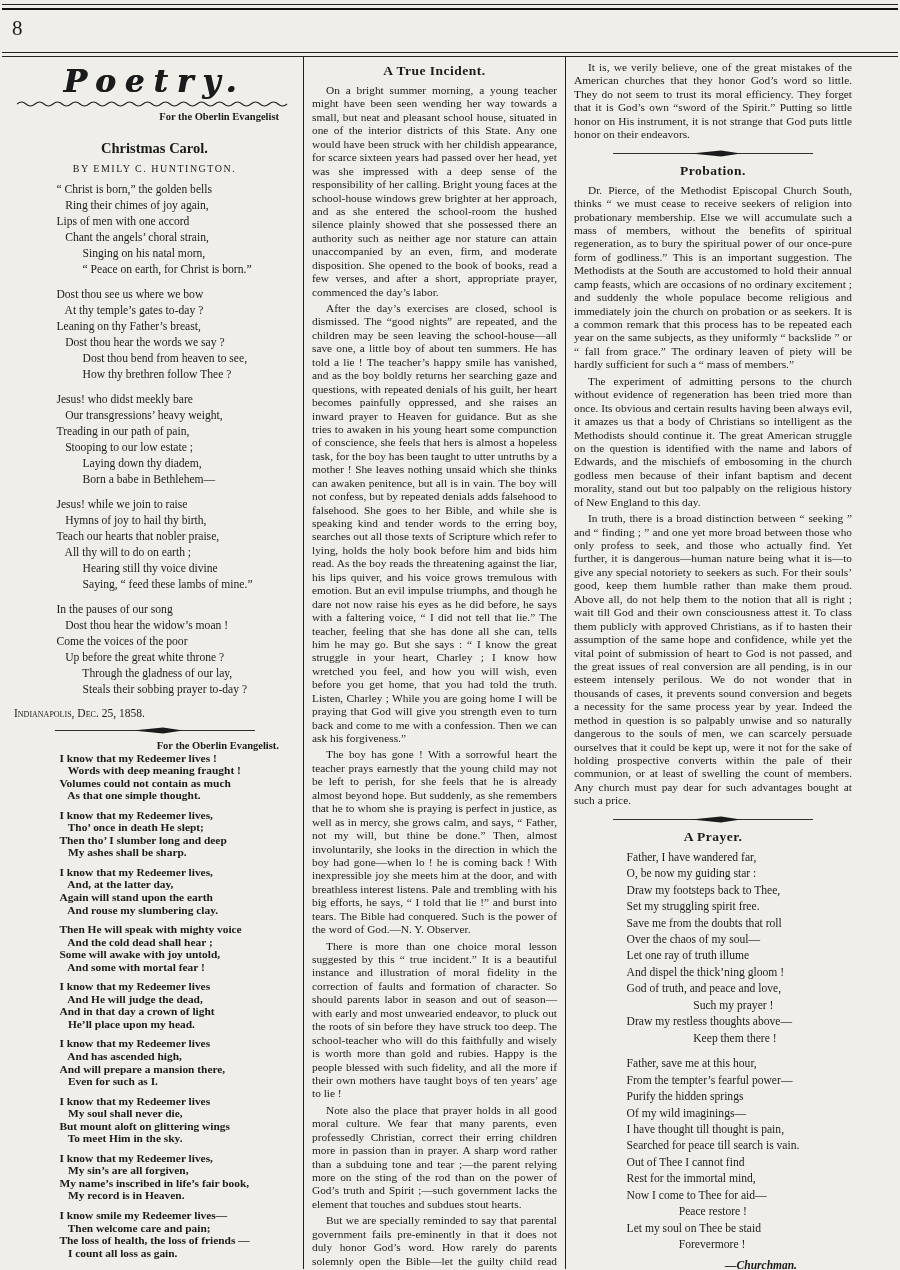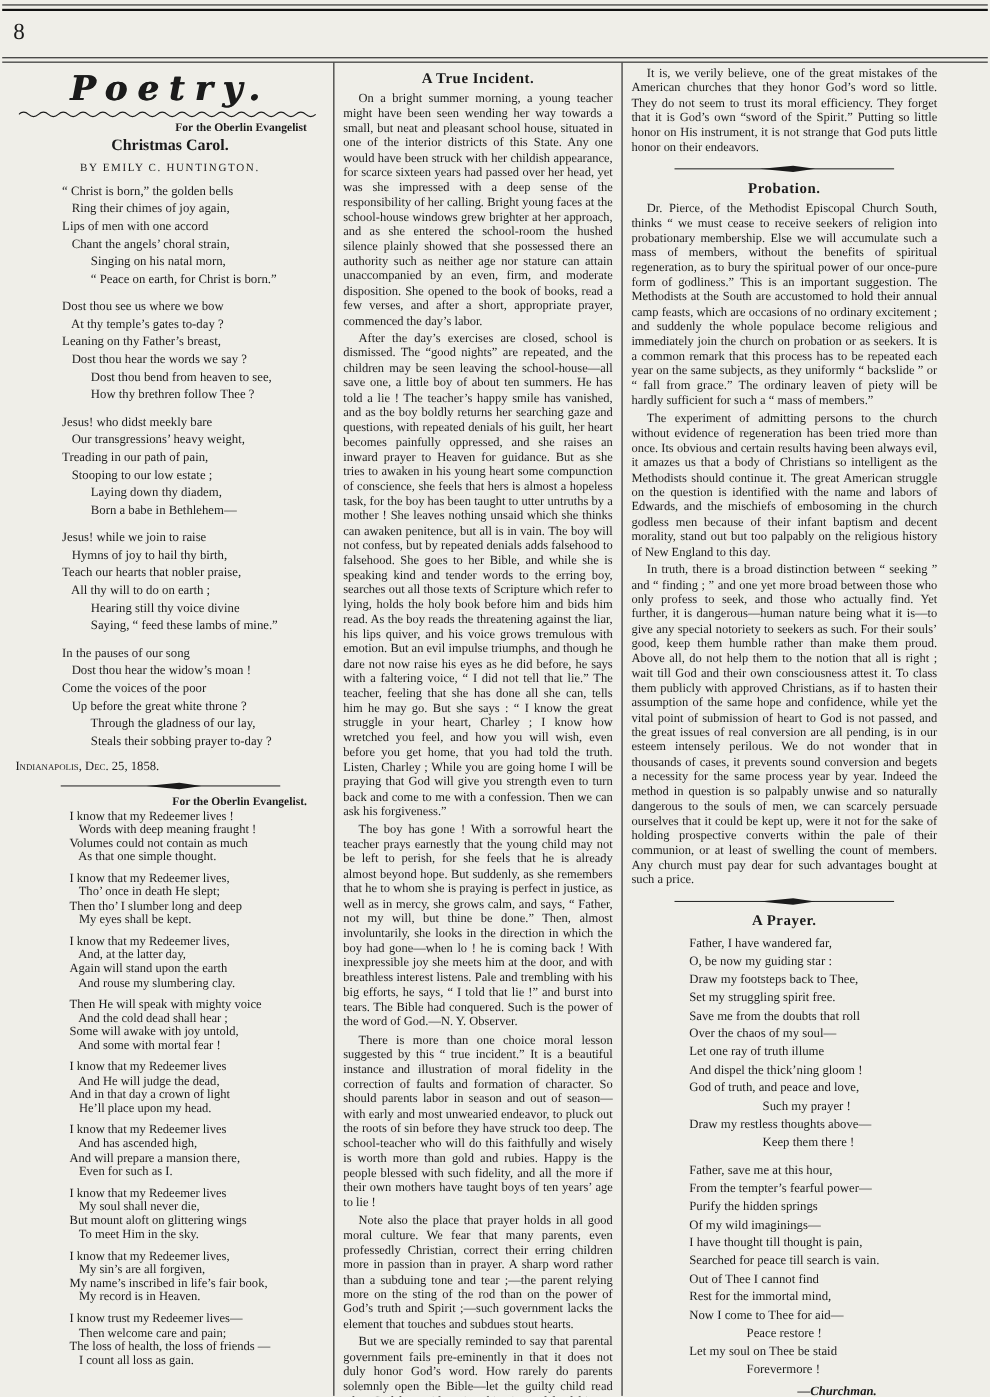--- a/index.html
+++ b/index.html
@@ -24,27 +24,27 @@
   .col-right{width:294px;}
 
   
   .poetry-heading{
     text-align:center;font-size:31px;font-weight:bold;font-style:italic;
     letter-spacing:9px;margin-top:2px;font-family:"DejaVu Serif",serif;
     text-shadow:0.6px 0 0 #1b1b1b;
   }
   .wavy{display:block;margin:1px auto 2px auto;}
   .credit{font-size:10.5px;font-weight:bold;text-align:right;margin:3px 16px 1px 0;}
-  .poem-title{font-size:14.5px;font-weight:bold;text-align:center;margin:2px 0 6px 0;}
+  .poem-title{font-size:14.5px;font-weight:bold;text-align:center;margin:18px 0 6px 0;}
   .poem-title.big{font-size:15.5px;letter-spacing:0.5px;}
   .byline{font-size:10px;text-align:center;letter-spacing:1.5px;margin:0 0 8px 0;}
   .poem{display:table;margin:0 auto;text-align:left;}
   .poem-line{white-space:pre;}
   .poem1 .stanza{font-size:11.6px;line-height:1.38;margin-bottom:9px;}
-  .poem2 .stanza{font-size:11.4px;line-height:1.1;margin-bottom:7px;}
+  .poem2 .stanza{font-size:11.4px;line-height:1.1;margin-bottom:7px;font-weight:bold;}
   .dateline{font-variant:small-caps;font-size:11.5px;}
 
   .divider{text-align:center;margin:7px 0 5px 0;line-height:0;}
 
   
   .article-title{font-size:13.5px;font-weight:bold;text-align:center;margin:2px 0 5px 0;letter-spacing:0.5px;}
   .body-text p{
     font-size:11.35px;line-height:1.185;text-align:justify;
     text-indent:14px;margin:0 0 3px 0;
   }
@@ -130,21 +130,21 @@
         <div class="stanza">
           <div class="poem-line">I know that my Redeemer lives !</div>
           <div class="poem-line">   Words with deep meaning fraught !</div>
           <div class="poem-line">Volumes could not contain as much</div>
           <div class="poem-line">   As that one simple thought.</div>
         </div>
         <div class="stanza">
           <div class="poem-line">I know that my Redeemer lives,</div>
           <div class="poem-line">   Tho’ once in death He slept;</div>
           <div class="poem-line">Then tho’ I slumber long and deep</div>
-          <div class="poem-line">   My eyes shall be kept.</div>
+          <div class="poem-line">   My ashes shall be sharp.</div>
         </div>
         <div class="stanza">
           <div class="poem-line">I know that my Redeemer lives,</div>
           <div class="poem-line">   And, at the latter day,</div>
           <div class="poem-line">Again will stand upon the earth</div>
           <div class="poem-line">   And rouse my slumbering clay.</div>
         </div>
         <div class="stanza">
           <div class="poem-line">Then He will speak with mighty voice</div>
           <div class="poem-line">   And the cold dead shall hear ;</div>
@@ -169,21 +169,21 @@
           <div class="poem-line">But mount aloft on glittering wings</div>
           <div class="poem-line">   To meet Him in the sky.</div>
         </div>
         <div class="stanza">
           <div class="poem-line">I know that my Redeemer lives,</div>
           <div class="poem-line">   My sin’s are all forgiven,</div>
           <div class="poem-line">My name’s inscribed in life’s fair book,</div>
           <div class="poem-line">   My record is in Heaven.</div>
         </div>
         <div class="stanza">
-          <div class="poem-line">I know trust my Redeemer lives—</div>
+          <div class="poem-line">I know smile my Redeemer lives—</div>
           <div class="poem-line">   Then welcome care and pain;</div>
           <div class="poem-line">The loss of health, the loss of friends —</div>
           <div class="poem-line">   I count all loss as gain.</div>
         </div>
       </div>
 
   </div>
 
   <div class="col col-mid">
     <div class="article-title">A True Incident.</div>

